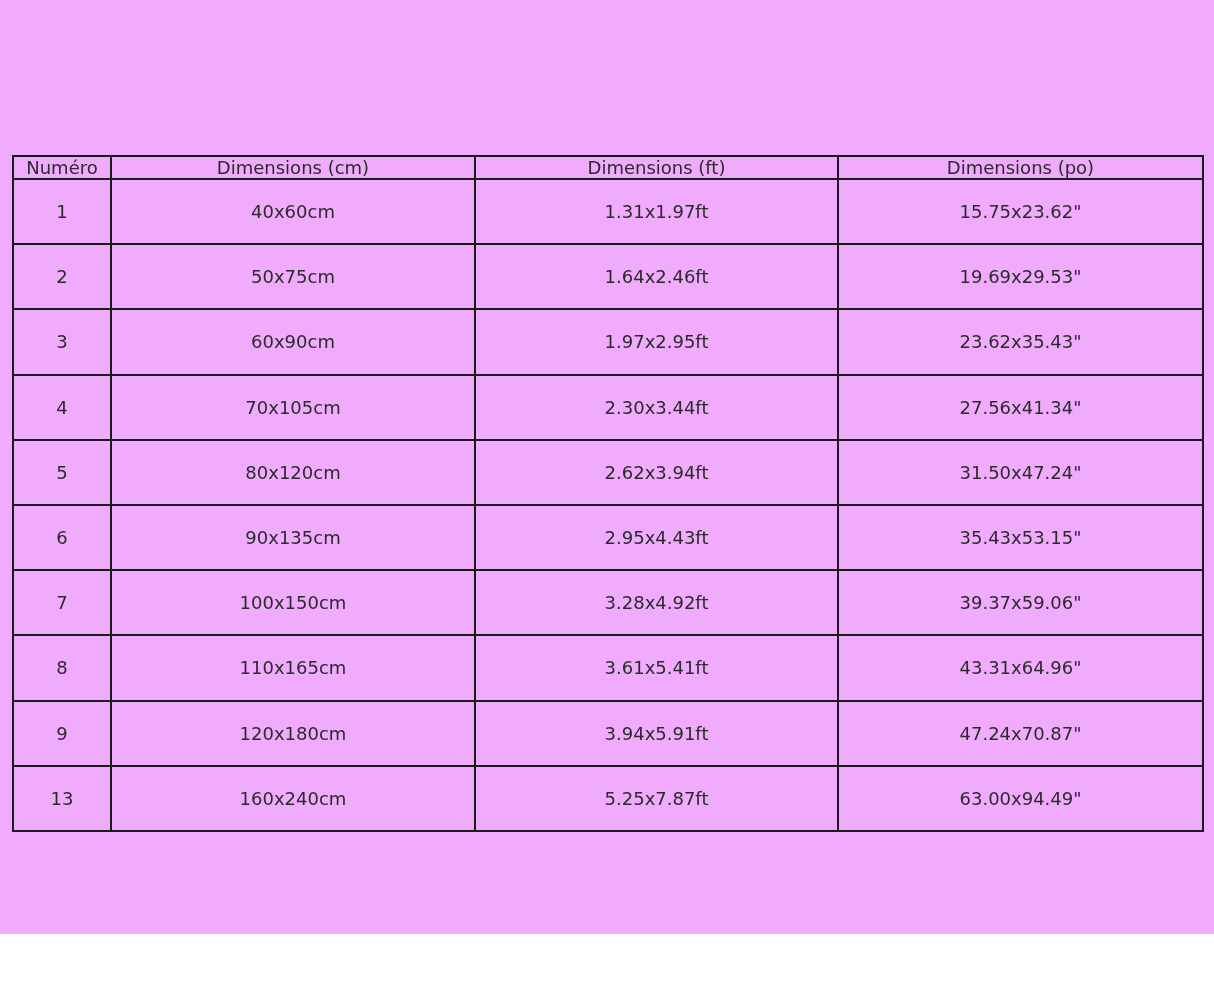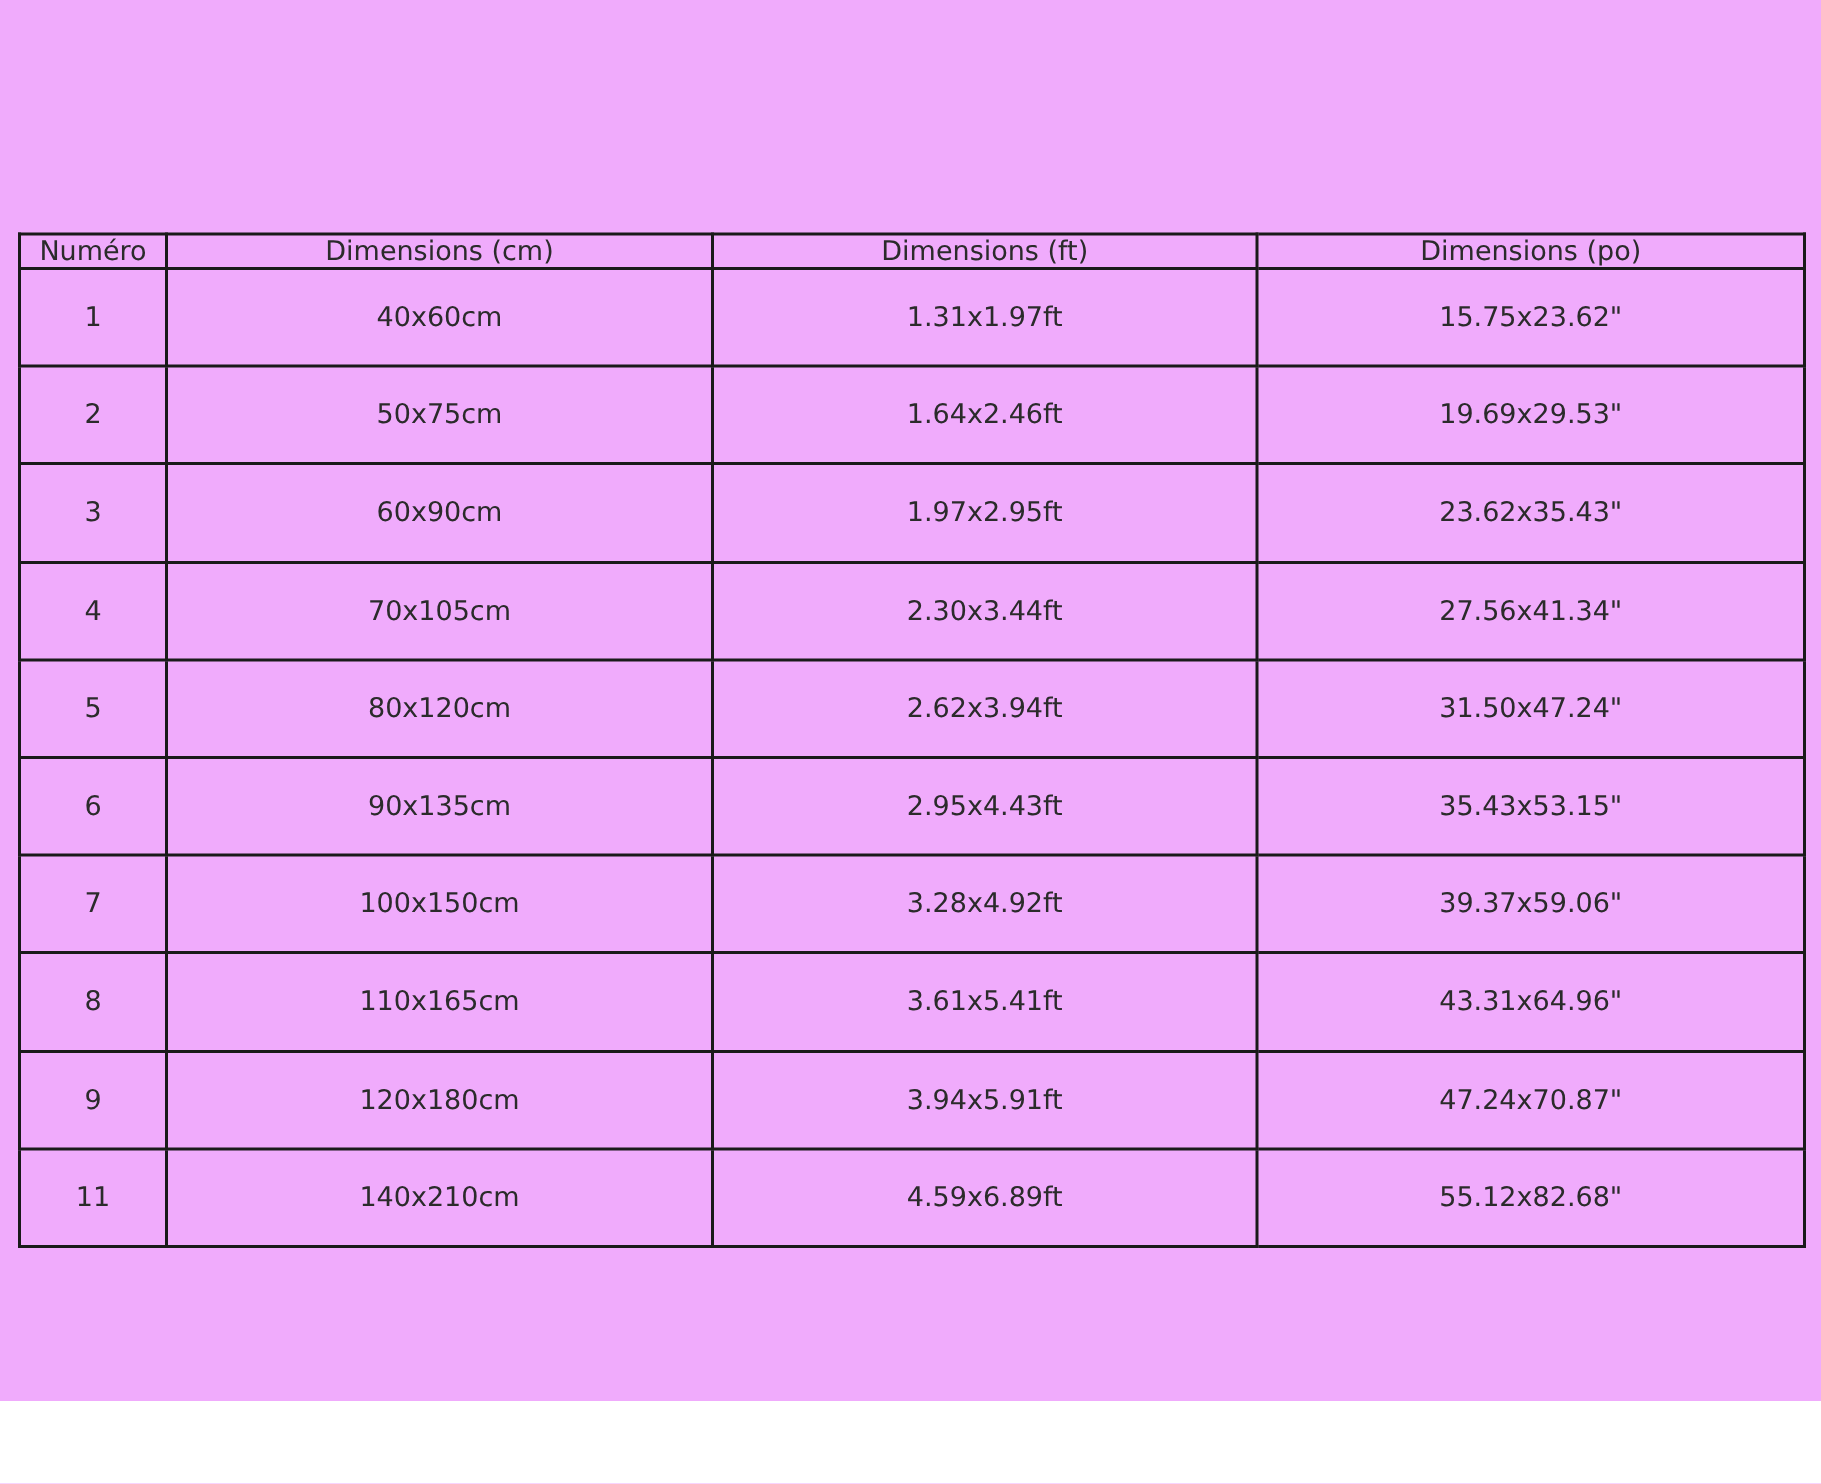--- a/index.html
+++ b/index.html
@@ -109,20 +109,20 @@
           <td>3.61x5.41ft</td>
           <td>43.31x64.96"</td>
         </tr>
         <tr>
           <td>9</td>
           <td>120x180cm</td>
           <td>3.94x5.91ft</td>
           <td>47.24x70.87"</td>
         </tr>
         <tr>
-          <td>11</td>
-          <td>140x210cm</td>
-          <td>4.59x6.89ft</td>
-          <td>55.12x82.68"</td>
+          <td>13</td>
+          <td>160x240cm</td>
+          <td>5.25x7.87ft</td>
+          <td>63.00x94.49"</td>
         </tr>
       </tbody>
   </table>
 </div>
 
 </body></html>

